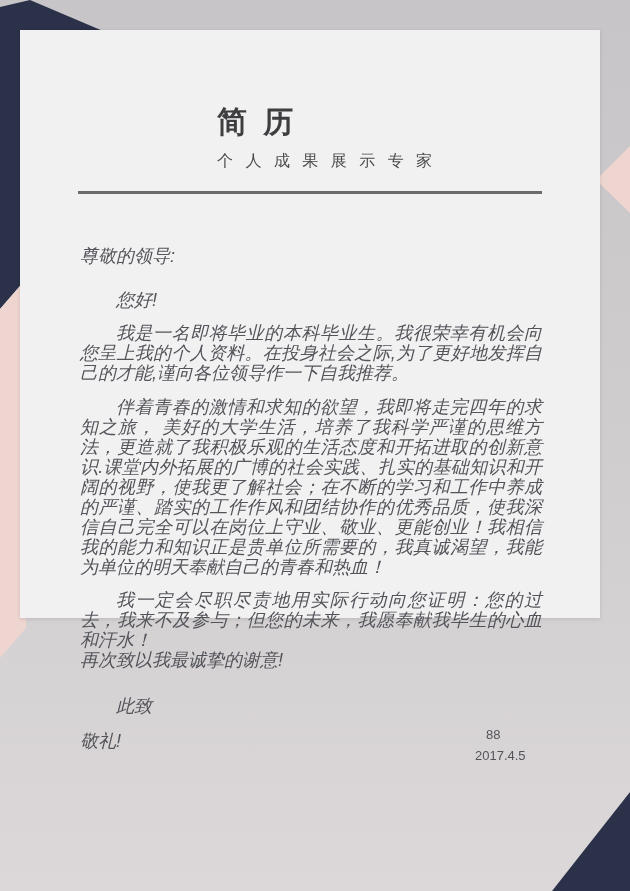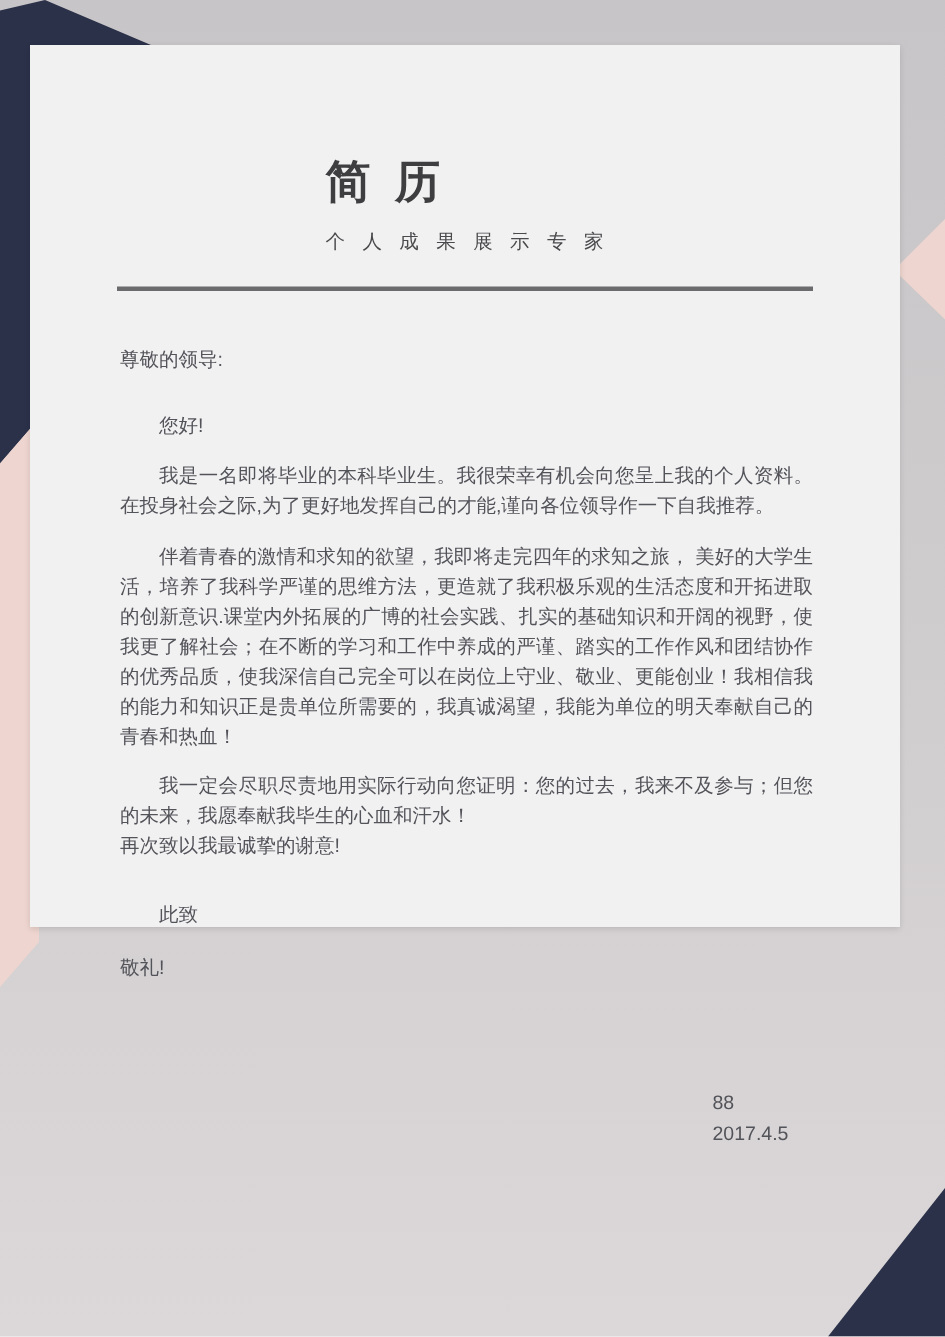--- a/index.html
+++ b/index.html
@@ -18,46 +18,47 @@
     position:absolute;left:20px;top:30px;width:580px;height:588px;
     background:var(--page_bg,#f2f1f2);
     box-shadow:0 1px 4px rgba(0,0,0,0.12);
   }
   .page-header{position:absolute;left:197px;top:77px;}
   .page-header h1{
     margin:0;font-size:30px;line-height:30px;font-weight:bold;
     letter-spacing:4px;color:var(--title_text,#3e3e40);white-space:nowrap;
   }
   .page-header .subtitle{
-    margin-top:16px;font-size:13px;line-height:15px;
+    margin-top:16px;font-size:16px;line-height:15px;
     letter-spacing:4px;color:var(--subtitle_text,#4a4a4c);white-space:nowrap;
   }
   .divider{
     position:absolute;left:58px;top:161px;width:464px;height:3px;
     background:var(--divider,#6b6b6d);
   }
   .letter{
-    position:absolute;left:60px;top:200px;width:462px;
-    font-size:13px;line-height:20px;color:var(--text,#53545a);
+    position:absolute;left:60px;top:216px;width:462px;
+    font-size:18px;line-height:20px;color:var(--text,#53545a);
     text-align:justify;
+    font-style:italic;
   }
   .letter p{margin:0;}
   .letter .indent{text-indent:2em;}
   .letter .greeting{margin-top:24px;}
   .letter .p0{margin-top:13px;}
   .letter .p1{margin-top:14px;}
   .letter .p2{margin-top:13px;}
   .letter .p3{margin-top:0;}
   .letter .closing{margin-top:26px;}
   .letter .salute{margin-top:15px;}
   .signature{
     position:absolute;left:455px;top:694px;
     font-size:13px;line-height:21px;color:var(--text,#53545a);
   }
-  .signature .sig-name{margin-left:0;}
+  .signature .sig-name{margin-left:11px;}
 </style>
 </head>
 <body>
 
 <div class="canvas">
 
   <svg class="deco" viewBox="0 0 630 891" aria-hidden="true">
     <polygon class="shape-navy" points="0,7 30,0 103,31 26,31 26,279 0,309"></polygon>
     <polygon class="shape-pink" points="0,309 26,279 26,628 0,658"></polygon>
     <polygon class="shape-pink" points="630,146 630,213 596,180"></polygon>

